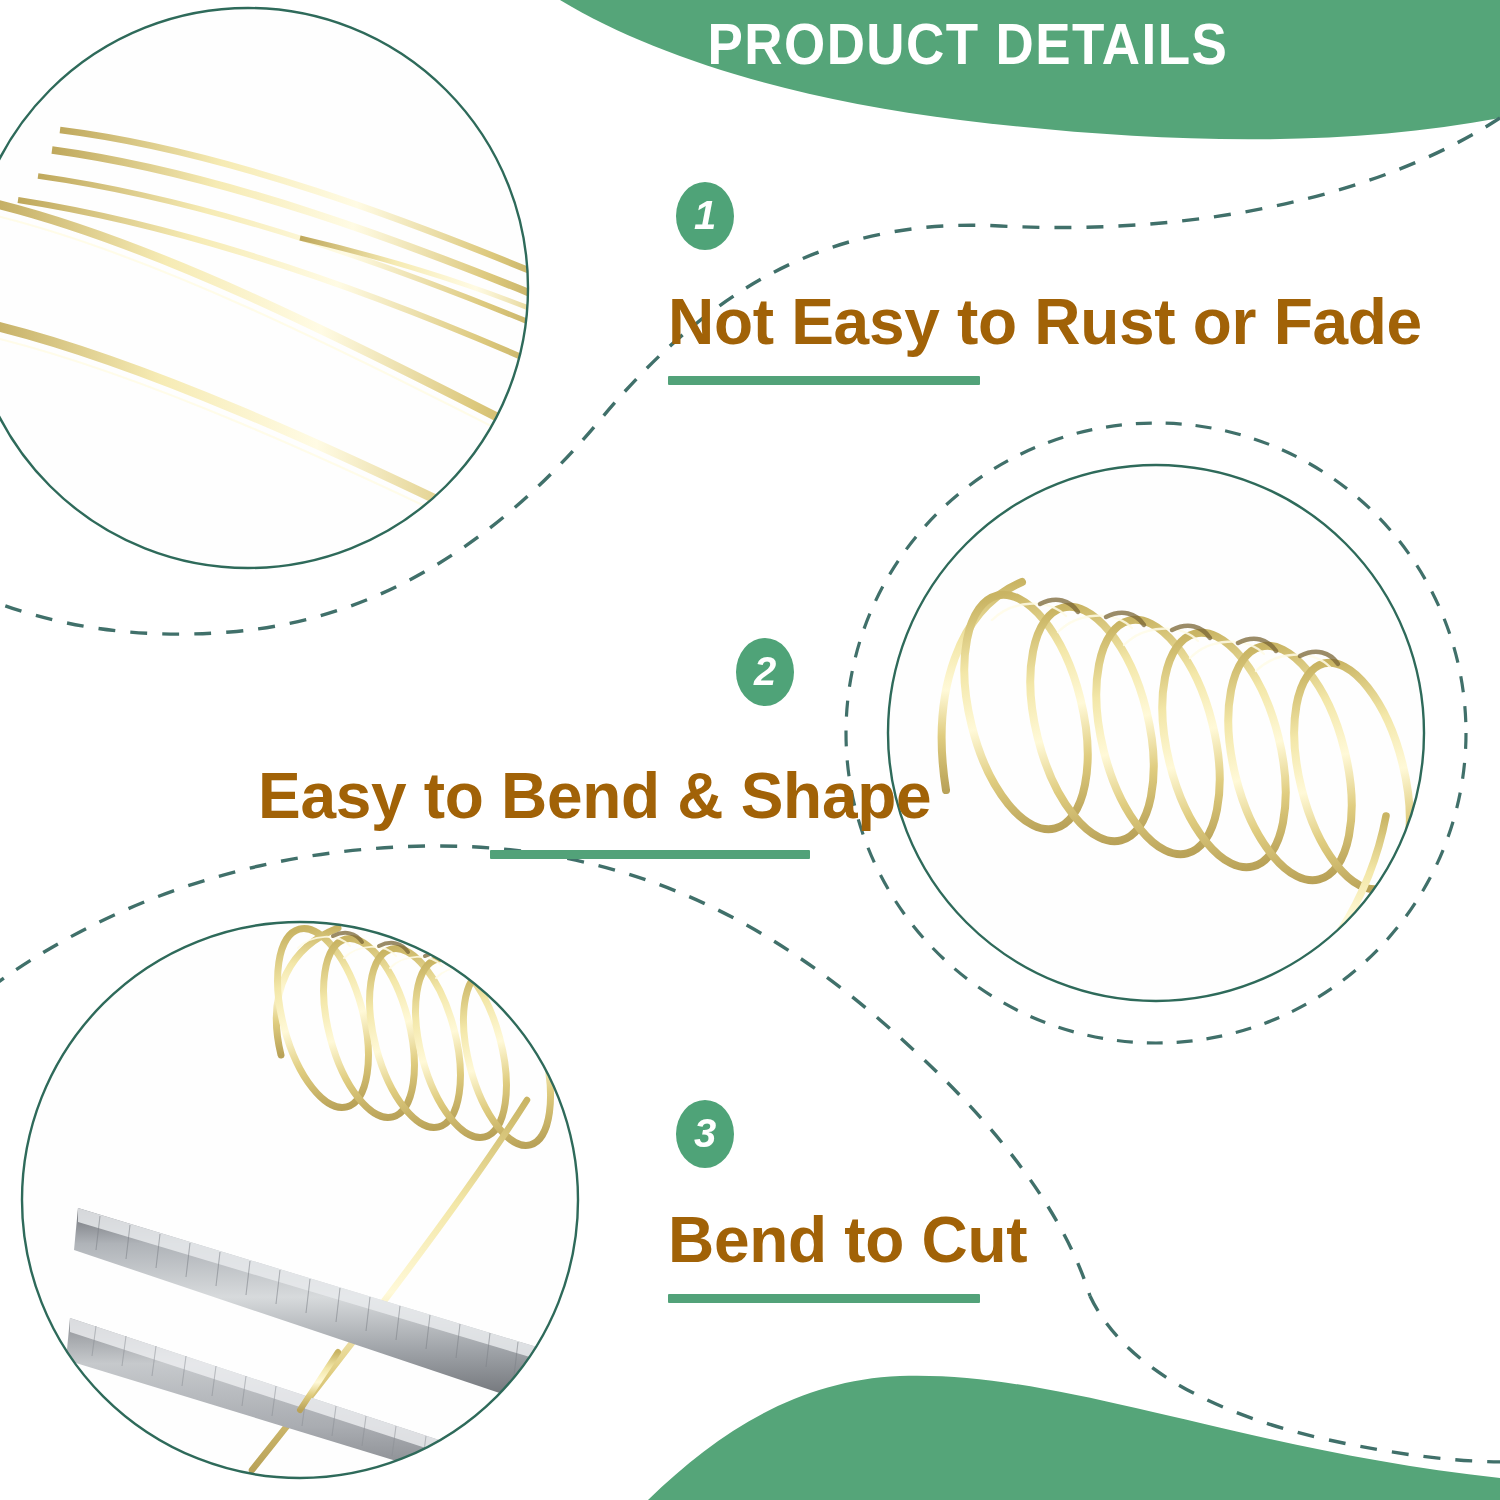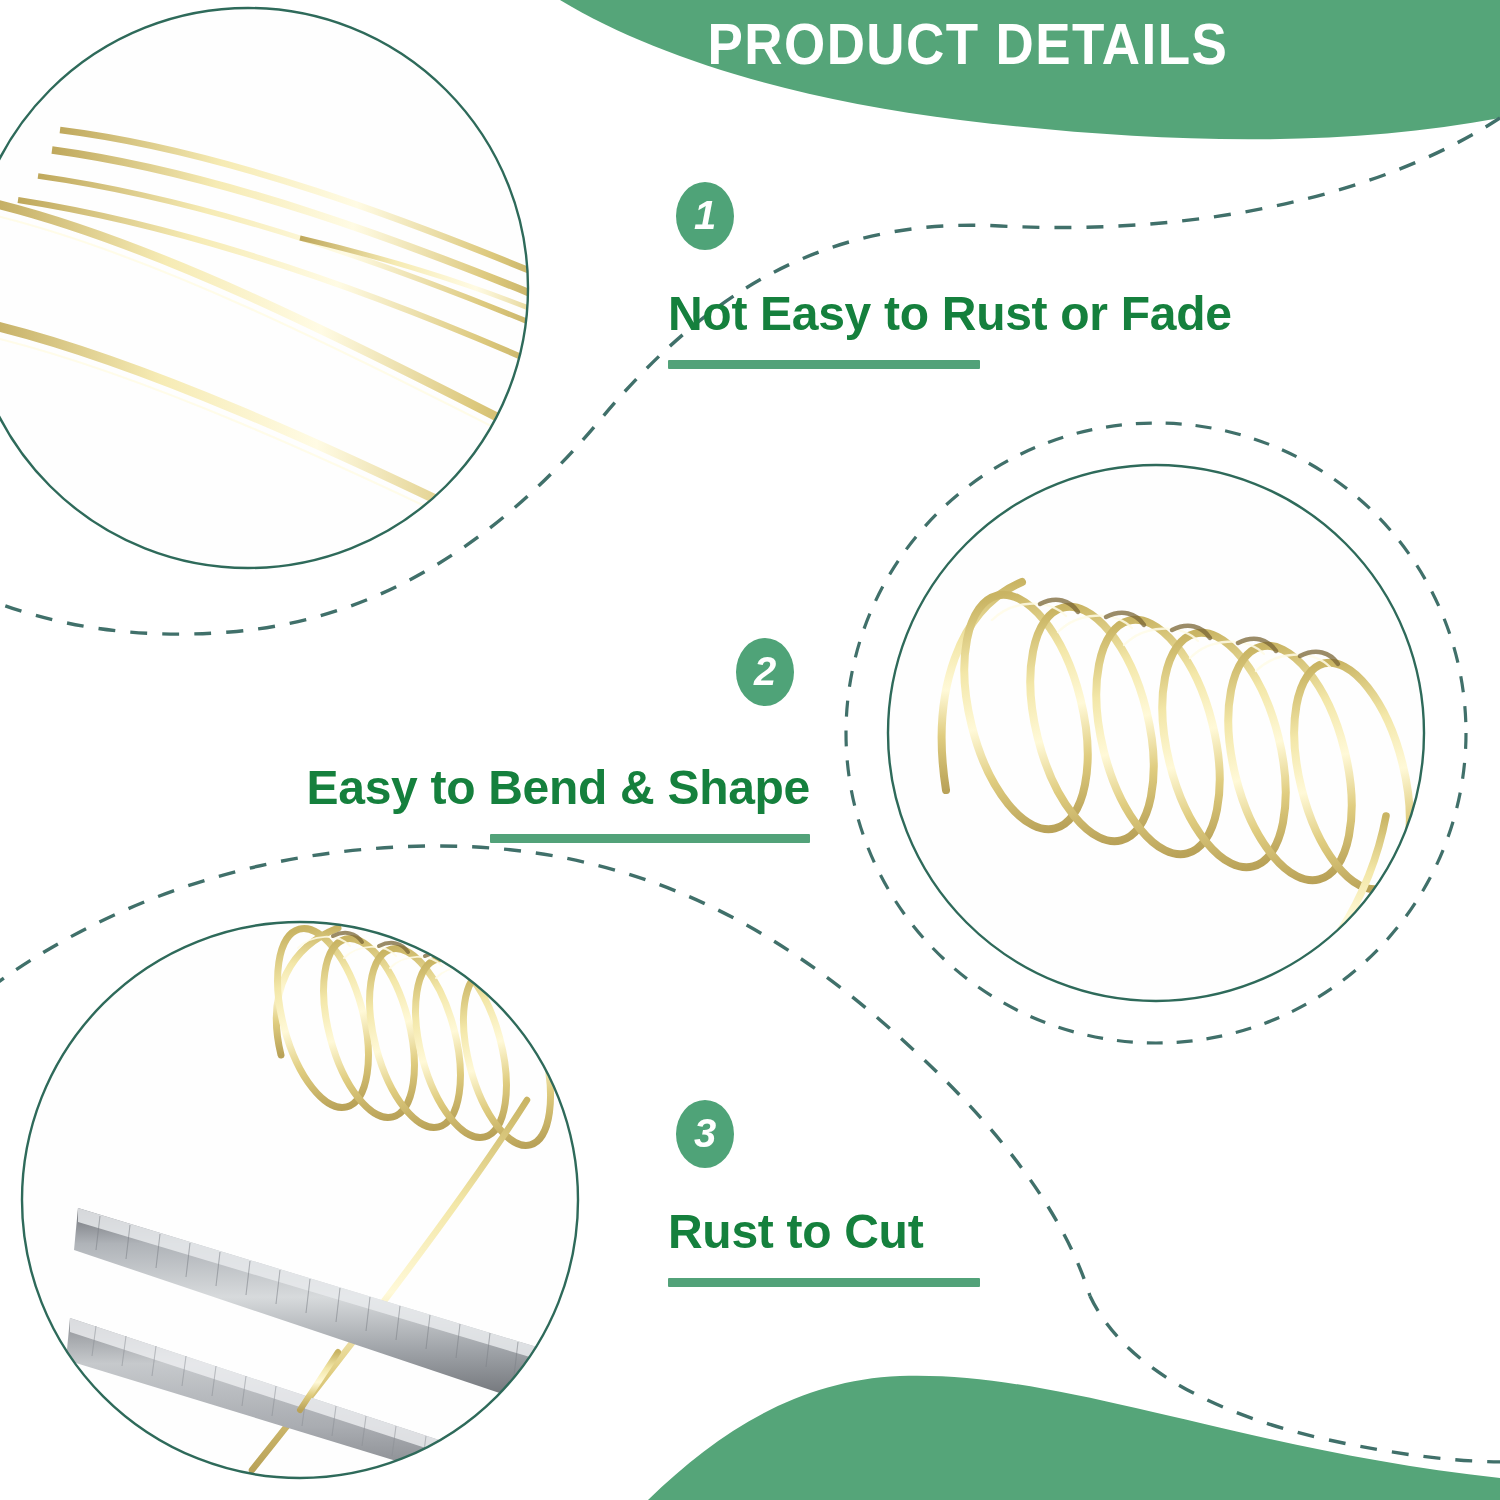--- a/index.html
+++ b/index.html
@@ -45,23 +45,23 @@
   .badge span{
     color:#ffffff;
     font-size:40px;
     font-weight:bold;
     font-style:italic;
     line-height:1;
     transform:translateY(-1px);
   }
   .feature h2{
     margin:0;
-    font-size:48px;
+    font-size:64px;
     font-weight:bold;
-    color:#15803d;
+    color:#a16207;
     line-height:1;
     white-space:nowrap;
     letter-spacing:-0.3px;
   }
   .rule{height:9px;background:#52A279;border-radius:1px;}
 
   
   #feature-1{left:668px;top:182px;}
   #feature-1 .badge{margin-left:8px;}
   #feature-1 h2{margin-top:40px;}
@@ -291,17 +291,17 @@
       <span>2</span>
     </div>
     <h2>Easy to Bend &amp; Shape</h2>
     <div class="rule"></div>
   </div>
 
   <div class="feature" id="feature-3">
     <div class="badge">
       <span>3</span>
     </div>
-    <h2>Rust to Cut</h2>
+    <h2>Bend to Cut</h2>
     <div class="rule"></div>
   </div>
 
 </div>
 
 </body></html>

